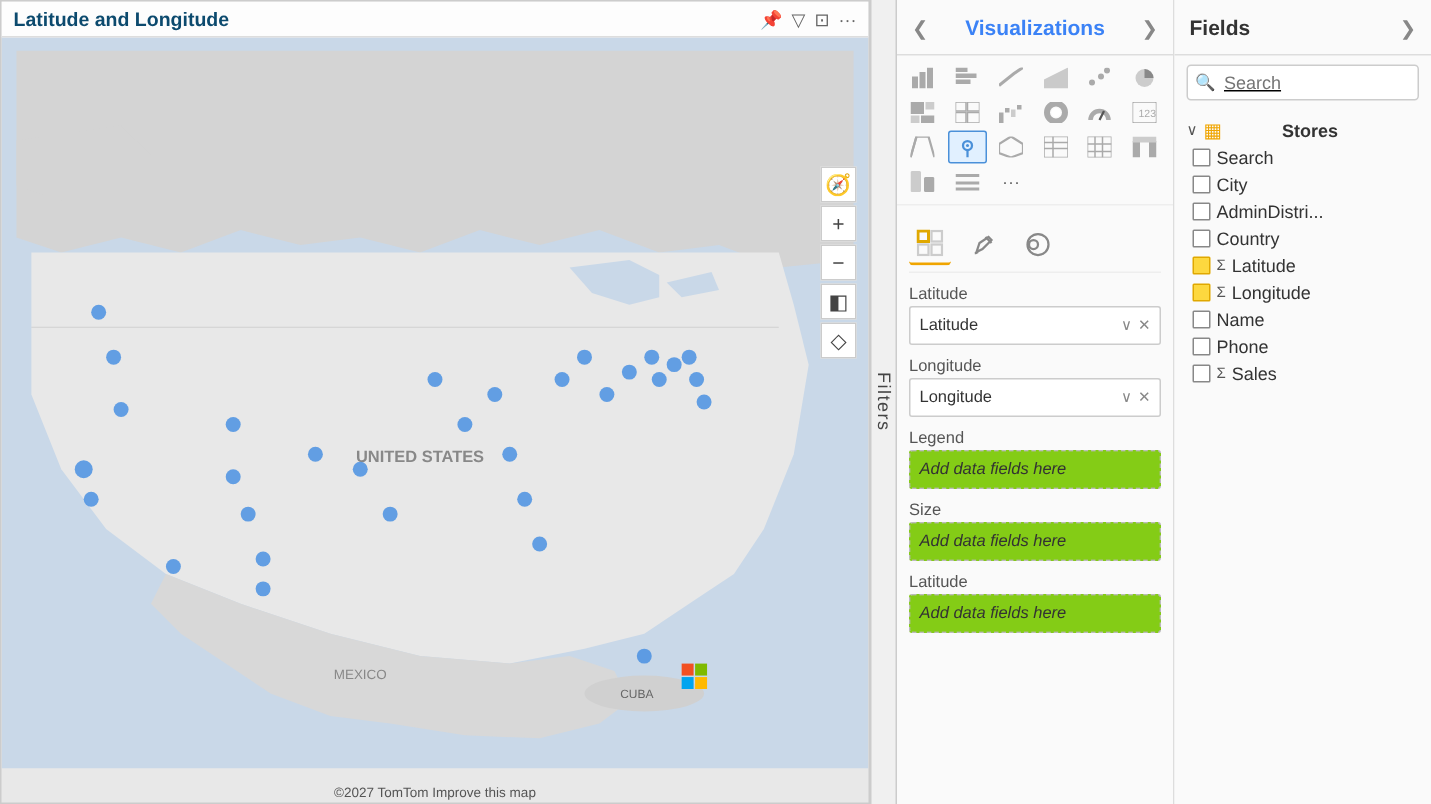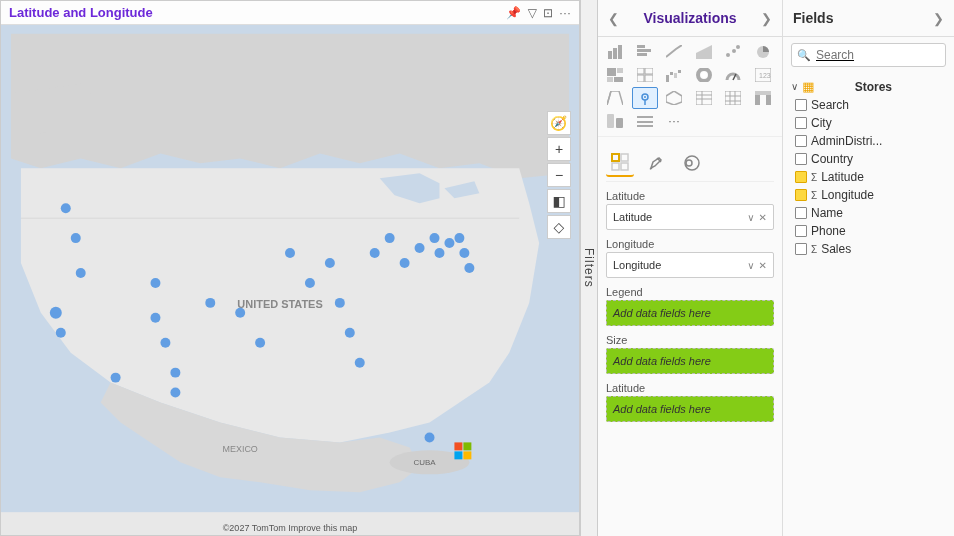--- a/index.html
+++ b/index.html
@@ -22,21 +22,21 @@
       justify-content: space-between;
       padding: 4px 8px;
       background: rgba(255,255,255,0.9);
       border-bottom: 1px solid #ddd;
       z-index: 10;
     }
 
     .map-title {
       font-size: 13px;
       font-weight: 600;
-      color: #6d28d9;
+      color: #0c4a6e;
     }
 
     .map-title-icons {
       display: flex;
       gap: 6px;
       align-items: center;
     }
 
     .map-title-icons span {
       color: #666;
@@ -101,21 +101,21 @@
       display: flex;
       align-items: center;
       justify-content: space-between;
       padding: 10px 10px;
       border-bottom: 1px solid #ddd;
     }
 
     .viz-header-title {
       font-size: 14px;
       font-weight: 600;
-      color: #4c1d95;
+      color: #3b82f6;
     }
 
     .viz-icons-grid {
       display: grid;
       grid-template-columns: repeat(6, 1fr);
       gap: 1px;
       padding: 4px;
       border-bottom: 1px solid #eee;
     }
 

